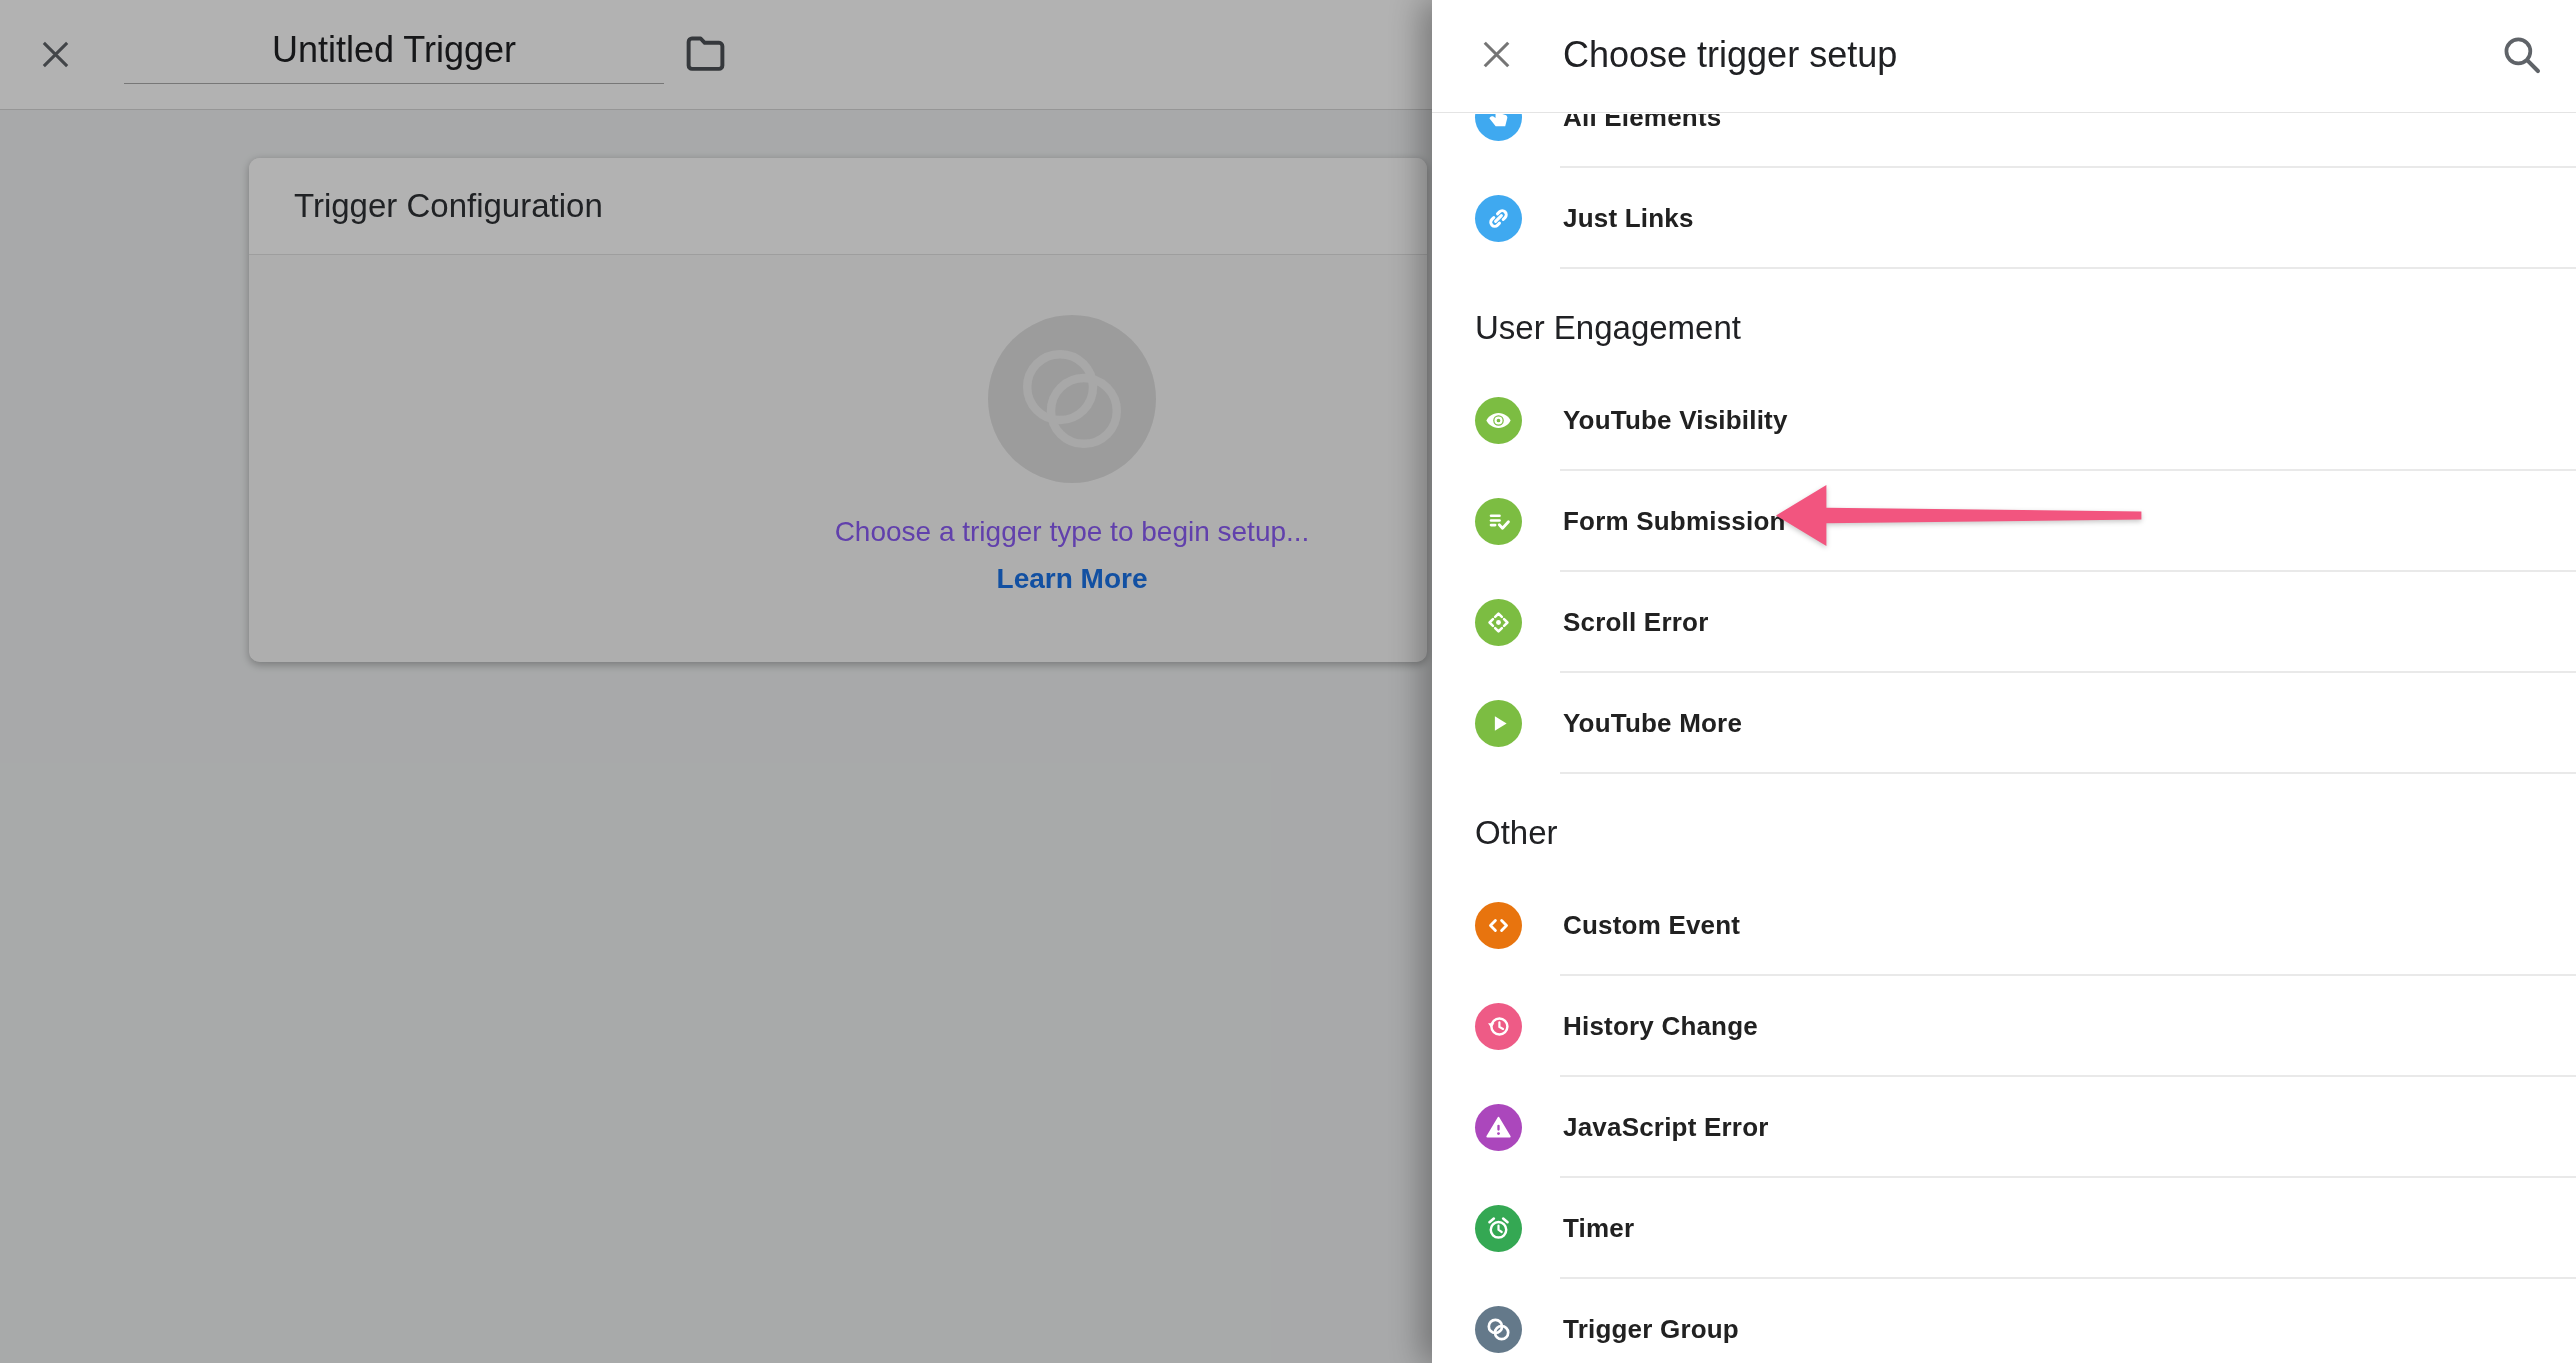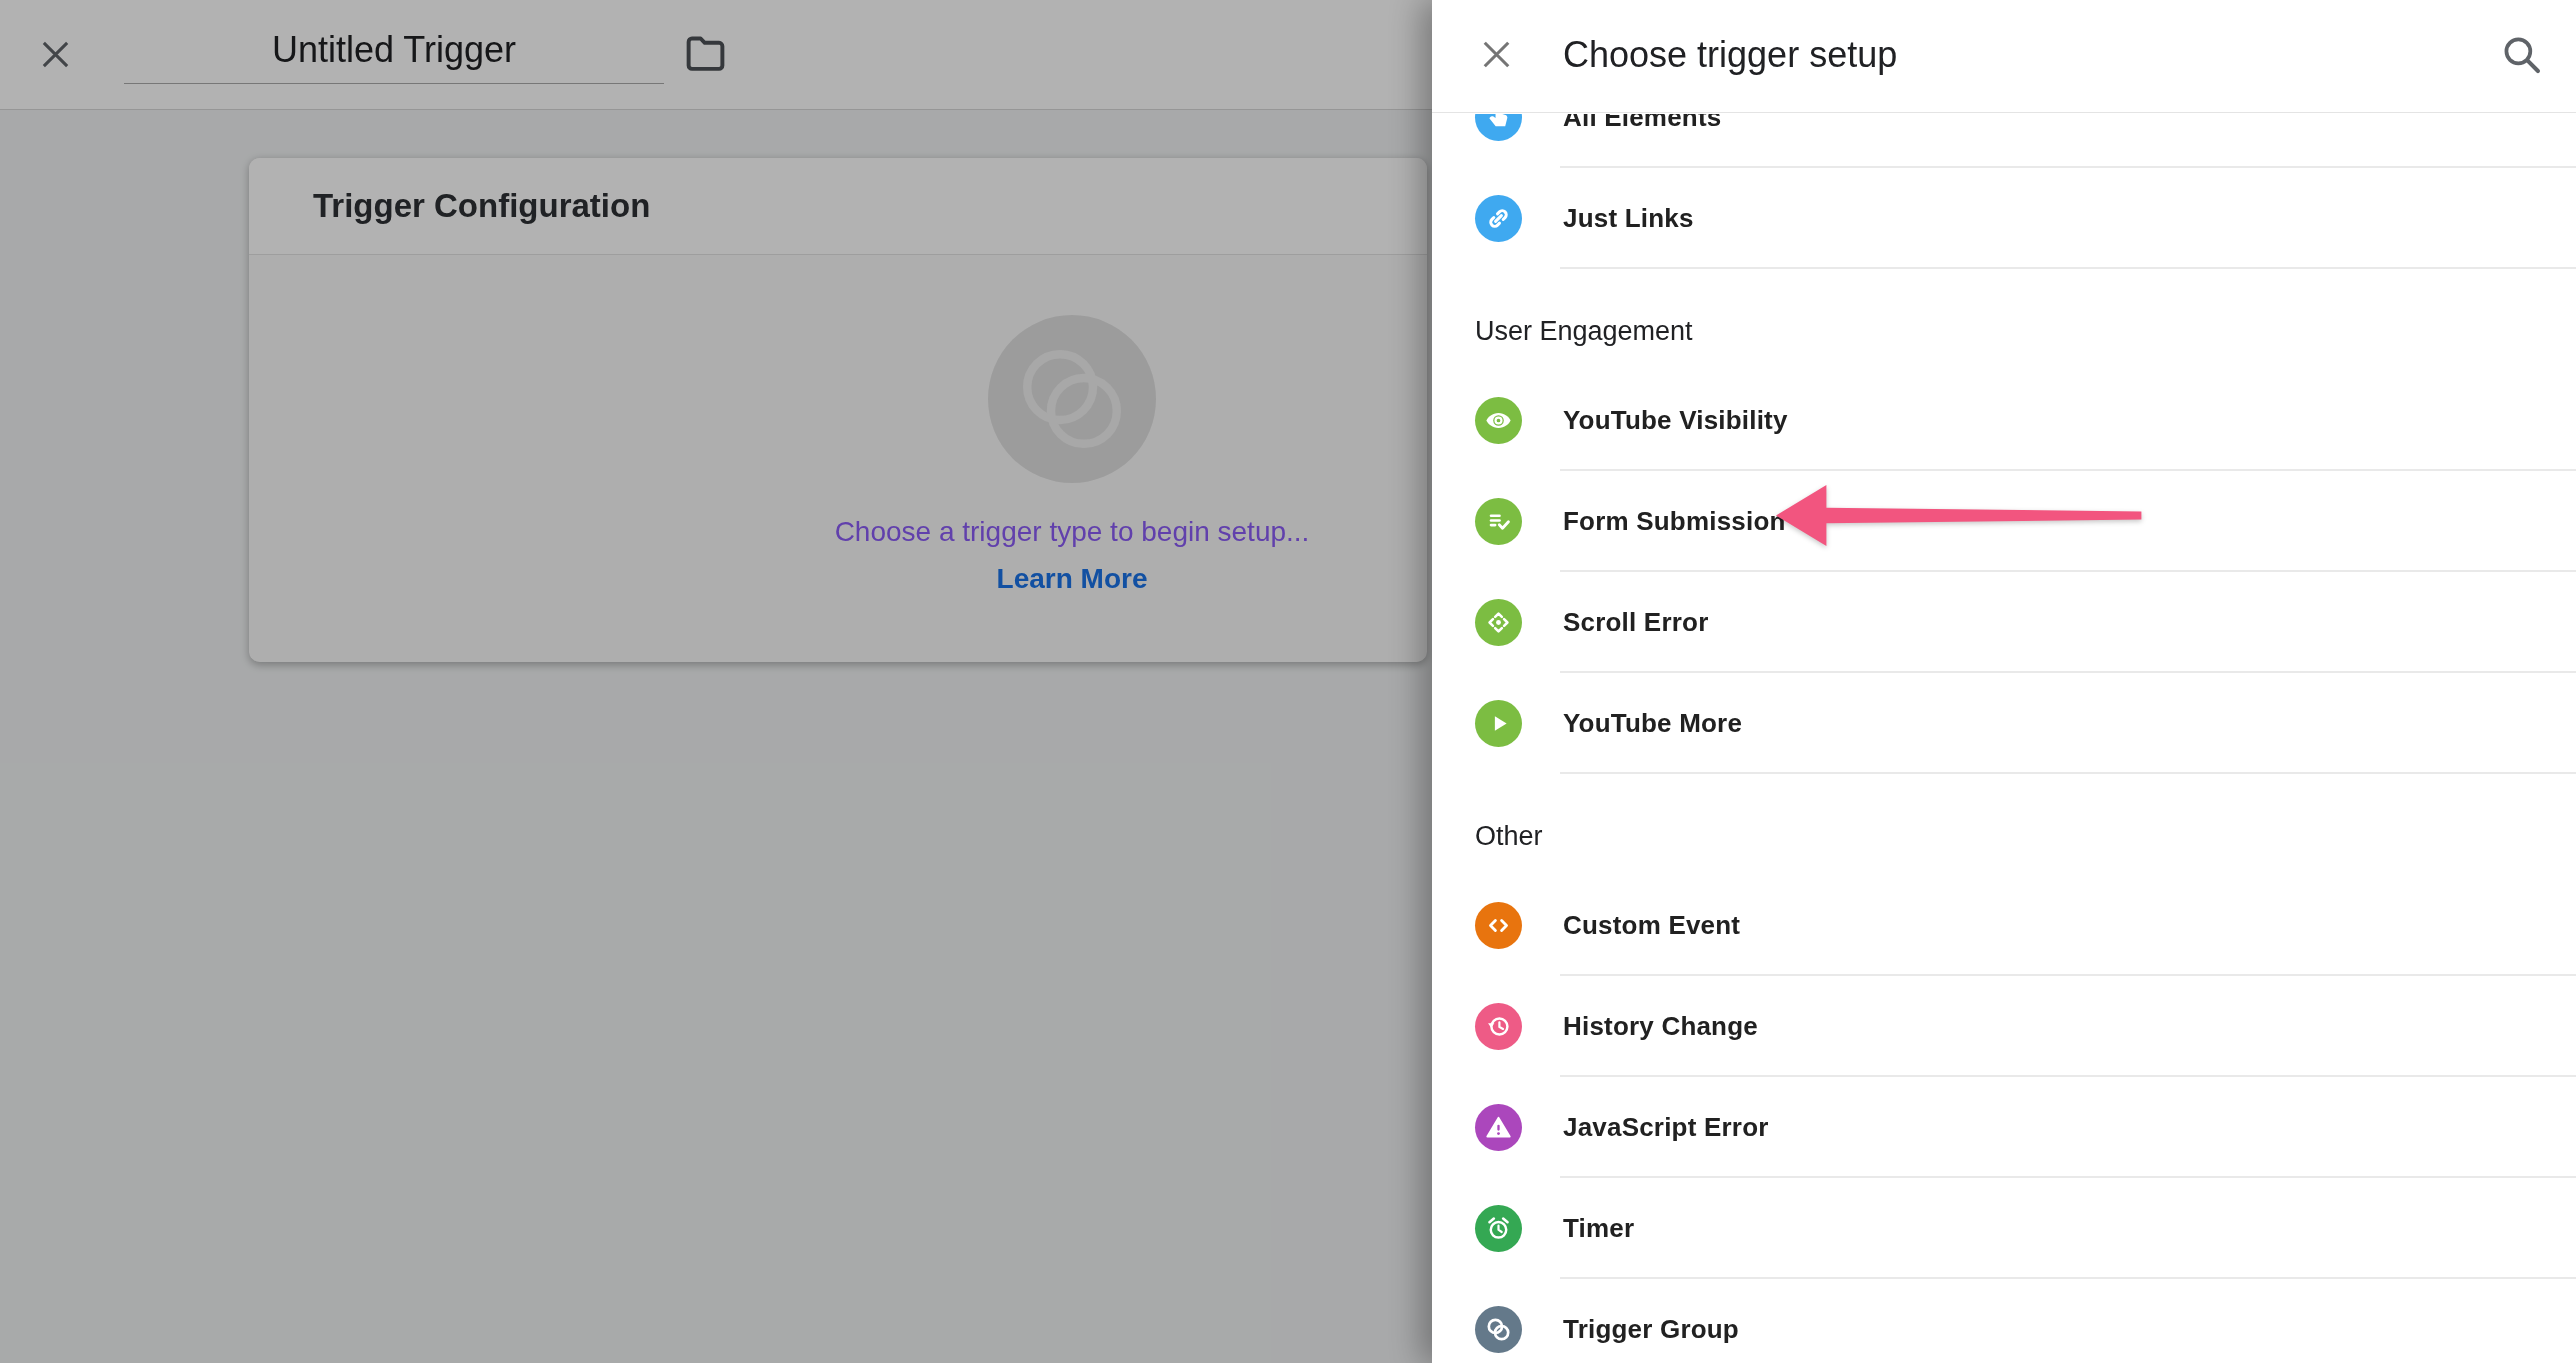--- a/index.html
+++ b/index.html
@@ -31,22 +31,22 @@
   .workspace { position:absolute; top:110px; left:0; right:0; bottom:0; background:#f1f3f4; }
 
   .card {
     position:absolute; left:249px; top:48px; width:1178px; height:504px;
     background:#fafafa; border-radius:10.8px;
     box-shadow:0 2.7px 9px rgba(0,0,0,0.28);
     overflow:hidden;
   }
   .card-header {
     height:97px; background:#ffffff; border-bottom:1.8px solid #e2e2e2;
-    display:flex; align-items:center; padding-left:64px;
-    font-size:33px; color:#2f3235;font-weight:bold;
+    display:flex; align-items:center; padding-left:45px;
+    font-size:33px; color:#2f3235;
   }
   .card-body { position:relative; height:405px; }
   .placeholder-circle { position:absolute; left:739px; top:60px; width:168px; height:168px; }
   .placeholder-text {
     position:absolute; left:469px; top:261px; width:708px; text-align:center;
     font-size:28px; color:#8b5cf6;
   }
   .learn-more {
     position:absolute; left:469px; top:308px; width:708px; text-align:center;
     font-size:28px; font-weight:bold; color:#1a73e8; cursor:pointer; text-decoration:none; display:block;
@@ -82,21 +82,21 @@
   }
   .row.first { margin-top:-47px; }
   .badge {
     width:47px; height:47px; border-radius:50%; flex:none;
     display:flex; align-items:center; justify-content:center;
   }
   .badge svg { width:31px; height:31px; display:block; }
   .row-label { margin-left:41px; font-size:26px; font-weight:bold; color:#212121; letter-spacing:0.2px; }
   .section-head {
     height:101px; display:flex; align-items:flex-end;
-    padding:0 0 23.4px 43px; font-size:27px; color:#202124; background:#fff;
+    padding:0 0 23.4px 43px; font-size:33px; color:#202124; background:#fff;
   }
 
   .annotation-arrow { position:absolute; left:335px; top:475px; width:378px; height:81px; z-index:20;
     filter:drop-shadow(0 2.7px 2.7px rgba(0,0,0,0.22)); pointer-events:none; }
 </style>
 </head>
 <body>
 
 <div id="screen">
 

